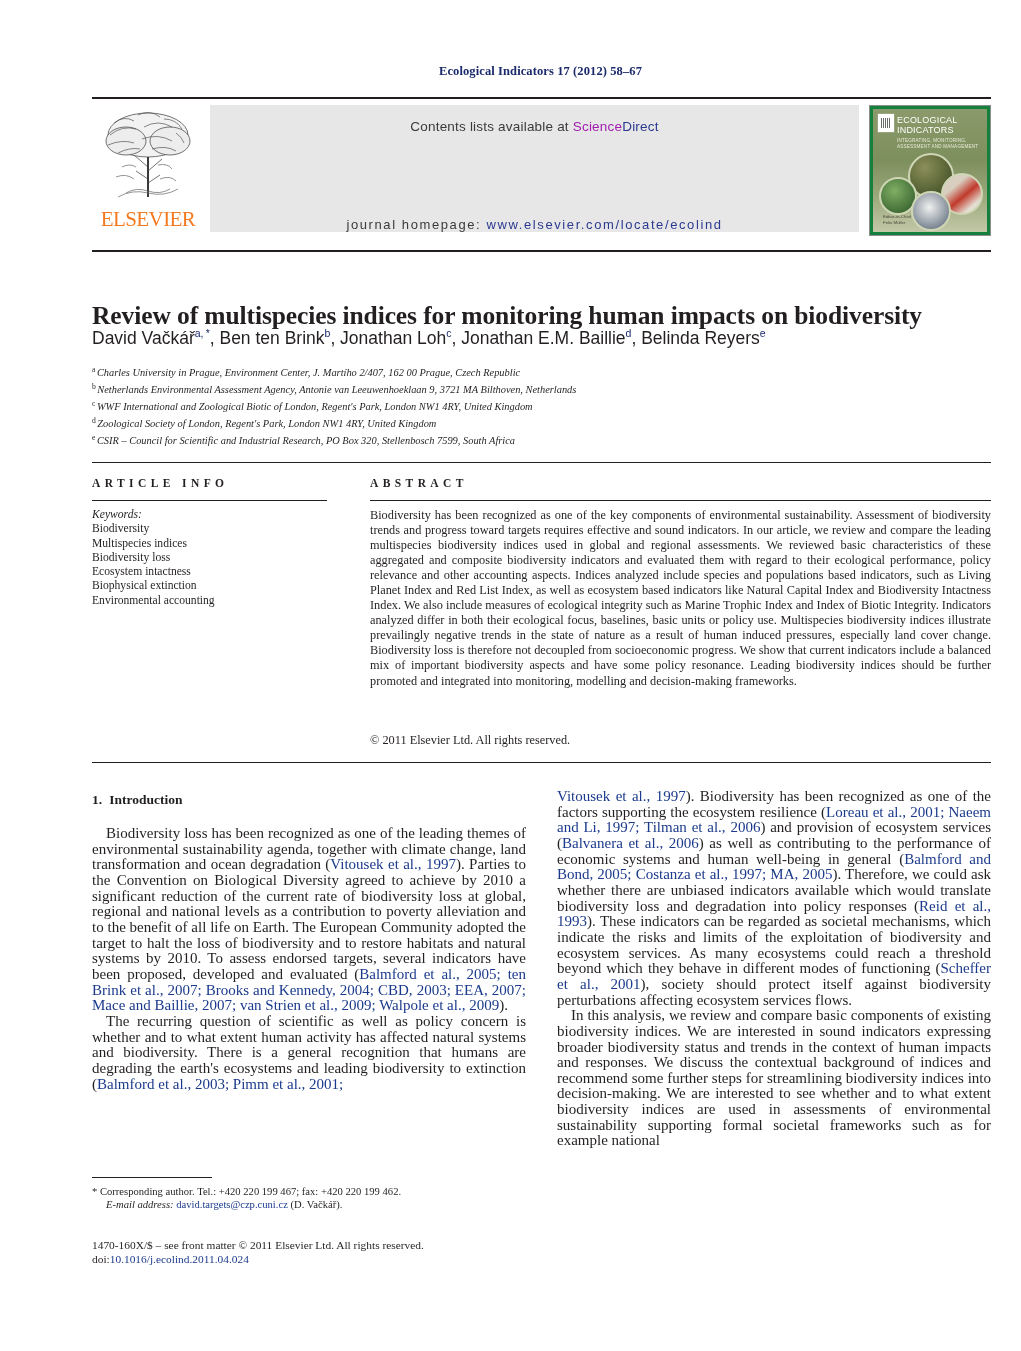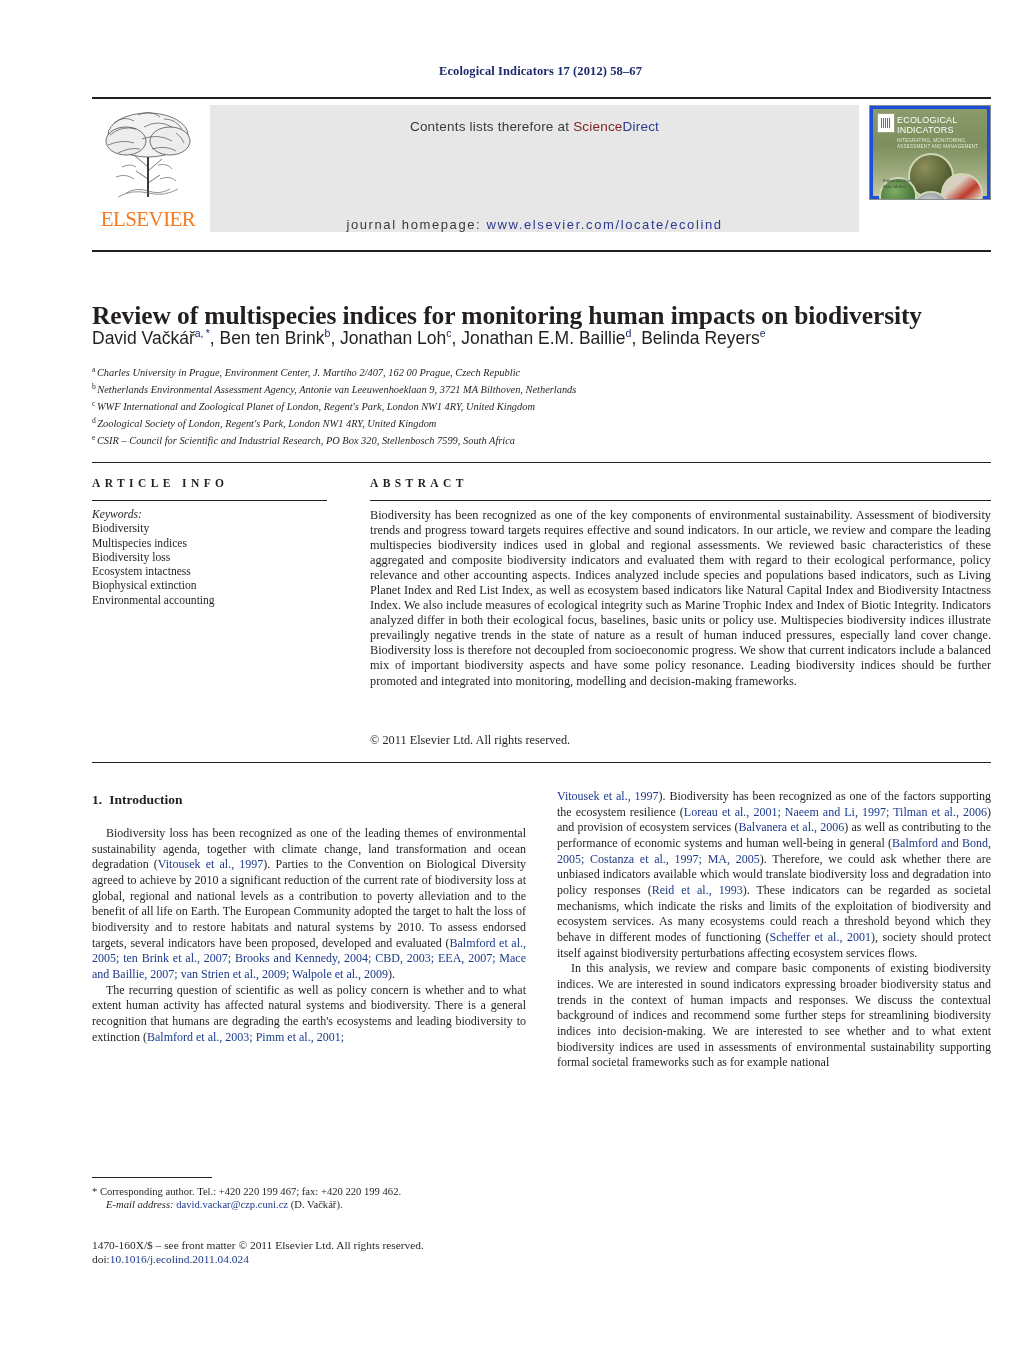--- a/index.html
+++ b/index.html
@@ -87,21 +87,21 @@
   .banner-contents {
     position: absolute;
     left: 0; right: 0;
     top: 14px;
     text-align: center;
     font-family: "Liberation Sans", sans-serif;
     font-size: 13.5px;
     color: #3a3a3a;
     letter-spacing: 0.2px;
   }
-  .sd-science { color: #7f1d1d; font-weight: normal; }
+  .sd-science { color: #a21caf; font-weight: normal; }
   .sd-direct  { color: #2b3990; font-weight: normal; }
 
   .banner-title {
     position: absolute;
     left: 0; right: 0;
     top: 45px;
     text-align: center;
     font-family: "Liberation Serif", serif;
     font-size: 30px;
     color: #1a1a1a;
@@ -116,23 +116,23 @@
     font-size: 13px;
     color: #3a3a3a;
     letter-spacing: 1.6px;
   }
   .banner-homepage .url { color: #2b3990; }
 
   
   .cover {
     flex: 0 0 auto;
     width: 122px;
-    height: 95px;
+    height: 131px;
     border: 1px solid #8d8d8d;
-    background: #1d4ed8;
+    background: #15803d;
     position: relative;
     overflow: hidden;
     box-sizing: border-box;
   }
   .cover-inner {
     position: absolute;
     left: 3px; top: 3px; right: 3px; bottom: 3px;
     background: linear-gradient(180deg, #8a9a6a 0%, #7e8f5e 42%, #9aa879 70%, #c3c7a8 100%);
   }
   .cover-badge {
@@ -322,21 +322,21 @@
     font-weight: bold;
     font-size: 13.5px;
     color: #231f20;
   }
   .section-head .num { padding-right: 7px; }
 
   .col {
     position: absolute;
     width: 434px;
     font-family: "Liberation Serif", serif;
-    font-size: 12px;
+    font-size: 15px;
     line-height: 15.65px;
     text-align: justify;
     color: #231f20;
     hyphens: auto;
   }
   .col.left  { left: 62px;  top: 826px; }
   .col.right { left: 527px; top: 789px; }
   .col p { margin: 0; text-indent: 14px; }
   .col p.first { text-indent: 14px; }
   .cite { color: #1b3a8c; }
@@ -404,21 +404,21 @@
           </g>
           <path d="M34 88 q10 -6 22 -2 q12 4 22 -2" stroke="#666"></path>
           <path d="M26 92 q14 -8 30 -4 q16 4 30 -4" stroke="#666"></path>
         </g>
       </svg>
       <div class="elsevier-word">ELSEVIER</div>
     </div>
 
     <div class="banner">
       <div class="banner-contents">
-        <span>Contents lists therefore at </span><a href="#" style="text-decoration:none"><span class="sd-science">Science</span><span class="sd-direct">Direct</span></a>
+        <span>Contents lists available at </span><a href="#" style="text-decoration:none"><span class="sd-science">Science</span><span class="sd-direct">Direct</span></a>
       </div>
       <div class="banner-homepage">
         <span>journal homepage:</span>
         <span class="url">www.elsevier.com/locate/ecolind</span>
       </div>
     </div>
 
     <div class="cover">
       <div class="cover-inner">
         <div class="cover-badge"></div>
@@ -449,21 +449,21 @@
     <span><span>David Vačkář</span><sup>a, *</sup></span>,
     <span><span>Ben ten Brink</span><sup>b</sup></span>,
     <span><span>Jonathan Loh</span><sup>c</sup></span>,
     <span><span>Jonathan E.M. Baillie</span><sup>d</sup></span>,
     <span><span>Belinda Reyers</span><sup>e</sup></span>
   </div>
 
   <div class="affiliations">
     <div><sup>a</sup><span>Charles University in Prague, Environment Center, J. Martího 2/407, 162 00 Prague, Czech Republic</span></div>
     <div><sup>b</sup><span>Netherlands Environmental Assessment Agency, Antonie van Leeuwenhoeklaan 9, 3721 MA Bilthoven, Netherlands</span></div>
-    <div><sup>c</sup><span>WWF International and Zoological Planet of London, Regent's Park, London NW1 4RY, United Kingdom</span></div>
+    <div><sup>c</sup><span>WWF International and Zoological Biotic of London, Regent's Park, London NW1 4RY, United Kingdom</span></div>
     <div><sup>d</sup><span>Zoological Society of London, Regent's Park, London NW1 4RY, United Kingdom</span></div>
     <div><sup>e</sup><span>CSIR – Council for Scientific and Industrial Research, PO Box 320, Stellenbosch 7599, South Africa</span></div>
   </div>
 
   <div class="info-rule"></div>
 
   <div class="col-head left">ARTICLE INFO</div>
   <div class="col-head right">ABSTRACT</div>
   <div class="underline-left"></div>
   <div class="underline-right"></div>
@@ -497,21 +497,21 @@
   </div>
 
   <div class="footnote-rule"></div>
   <div class="footnote">
     <div class="fn-line">
       <span>*</span>
       <span>Corresponding author. Tel.: +420 220 199 467; fax: +420 220 199 462.</span>
     </div>
     <div class="fn-line" style="padding-left:14px;text-indent:0">
       <span class="em-label">E-mail address:</span>
-      <span class="email">david.vackar@czp.cuni.cz</span>
+      <span class="email">david.targets@czp.cuni.cz</span>
       <span>(D. Vačkář).</span>
     </div>
   </div>
 
   <div class="imprint">
     <div>1470-160X/$ – see front matter © 2011 Elsevier Ltd. All rights reserved.</div>
     <div><span>doi:</span><span class="doi-num">10.1016/j.ecolind.2011.04.024</span></div>
   </div>
 
 </div>

